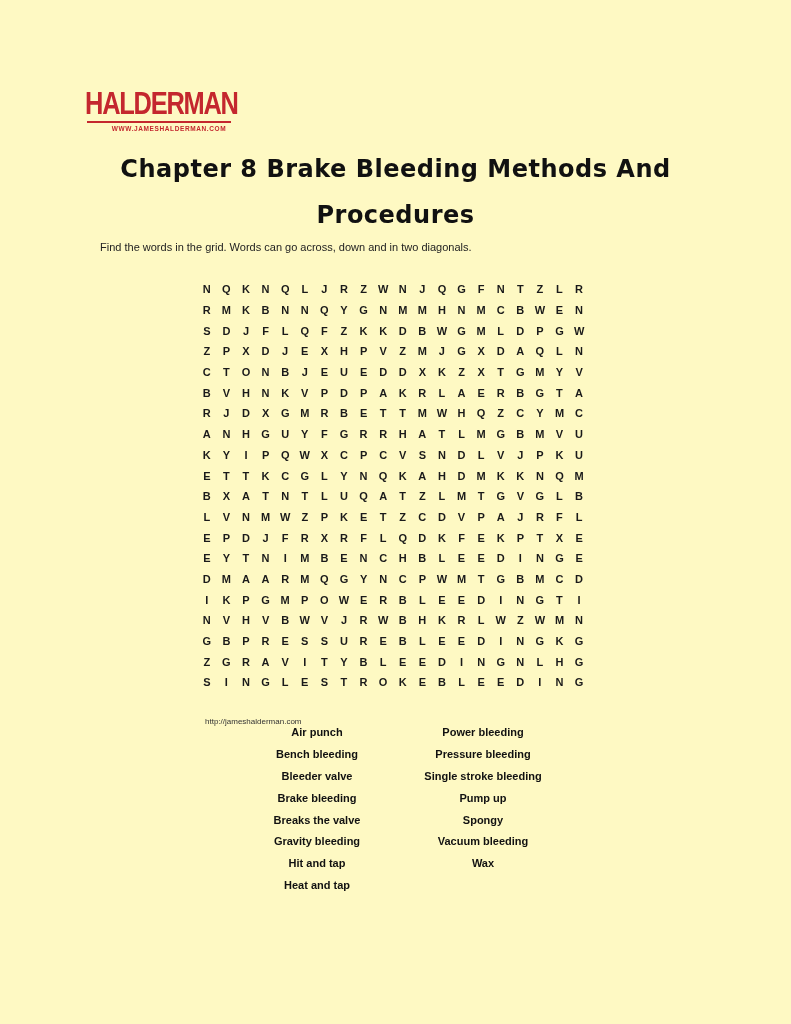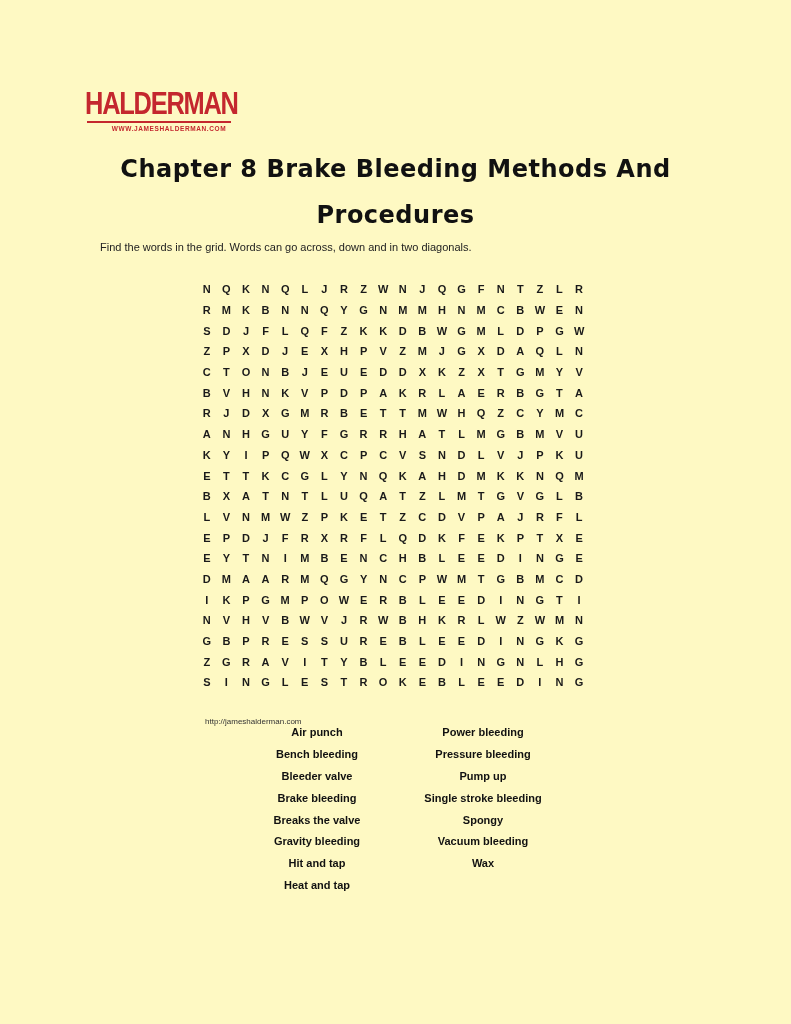--- a/index.html
+++ b/index.html
@@ -549,20 +549,20 @@
       <div class="word">Brake bleeding</div>
       <div class="word">Breaks the valve</div>
       <div class="word">Gravity bleeding</div>
       <div class="word">Hit and tap</div>
       <div class="word">Heat and tap</div>
     </div>
 
   <div class="word-col right">
       <div class="word">Power bleeding</div>
       <div class="word">Pressure bleeding</div>
+      <div class="word">Single stroke bleeding</div>
       <div class="word">Pump up</div>
-      <div class="word">Single stroke bleeding</div>
       <div class="word">Spongy</div>
       <div class="word">Vacuum bleeding</div>
       <div class="word">Wax</div>
     </div>
 
 </div>
 
 </body></html>

